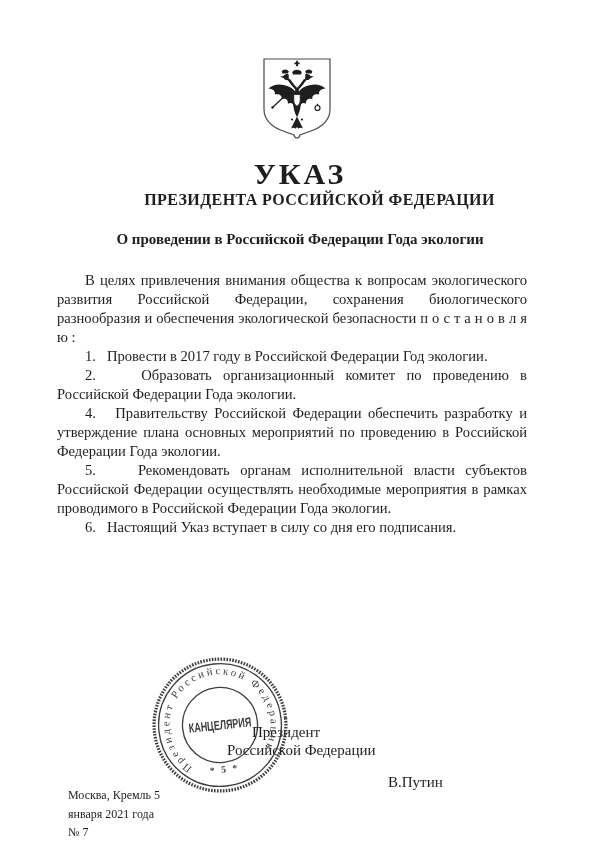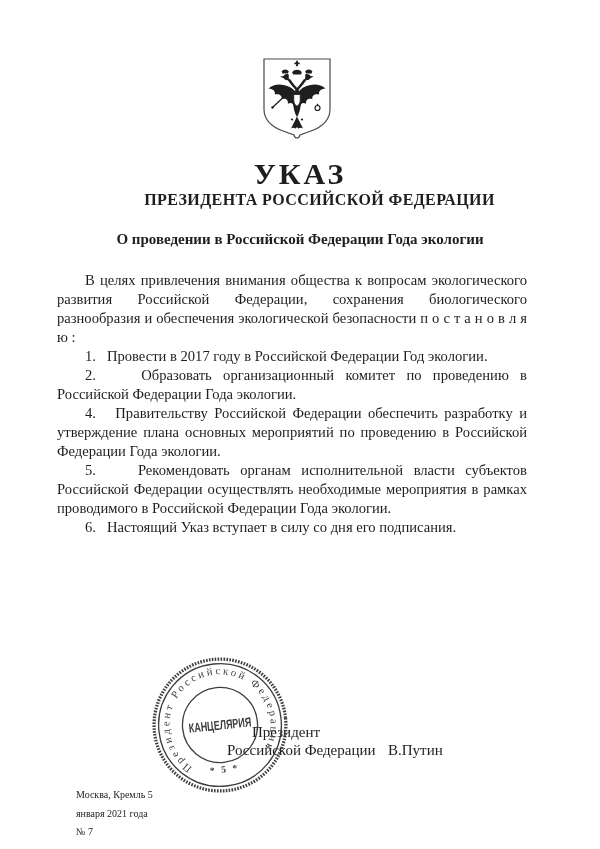--- a/index.html
+++ b/index.html
@@ -22,23 +22,23 @@
     position:absolute; left:65px; top:231px; width:470px; text-align:center;
     font-size:15px; font-weight:bold;
   }
   .body-text {
     position:absolute; left:57px; top:271px; width:470px;
     font-size:14.6px; line-height:19px; text-align:justify;
   }
   .body-text p { margin:0; text-indent:28px; }
   .sig-line1 { position:absolute; left:252px; top:724px; font-size:15px; }
   .sig-line2 { position:absolute; left:227px; top:742px; font-size:15px; }
-  .sig-name  { position:absolute; left:388px; top:742px; font-size:15px; }
+  .sig-name  { position:absolute; left:388px; top:774px; font-size:15px; }
   .footer {
-    position:absolute; left:76px; top:786px; font-size:10px; line-height:18.5px;
+    position:absolute; left:68px; top:786px; font-size:12px; line-height:18.5px;
   }
   .stamp {
     position:absolute; left:149px; top:654px; width:142px; height:142px;
     transform:rotate(-6deg); opacity:0.92; pointer-events:none;
   }
   .stamp text { fill:var(--stamp); }
 </style>
 </head>
 <body>
 

